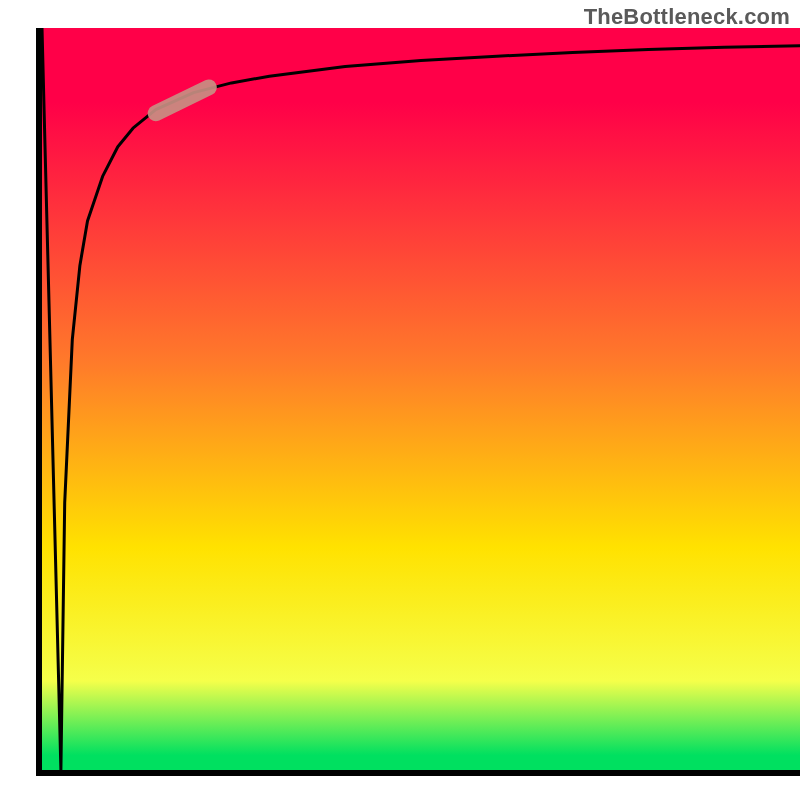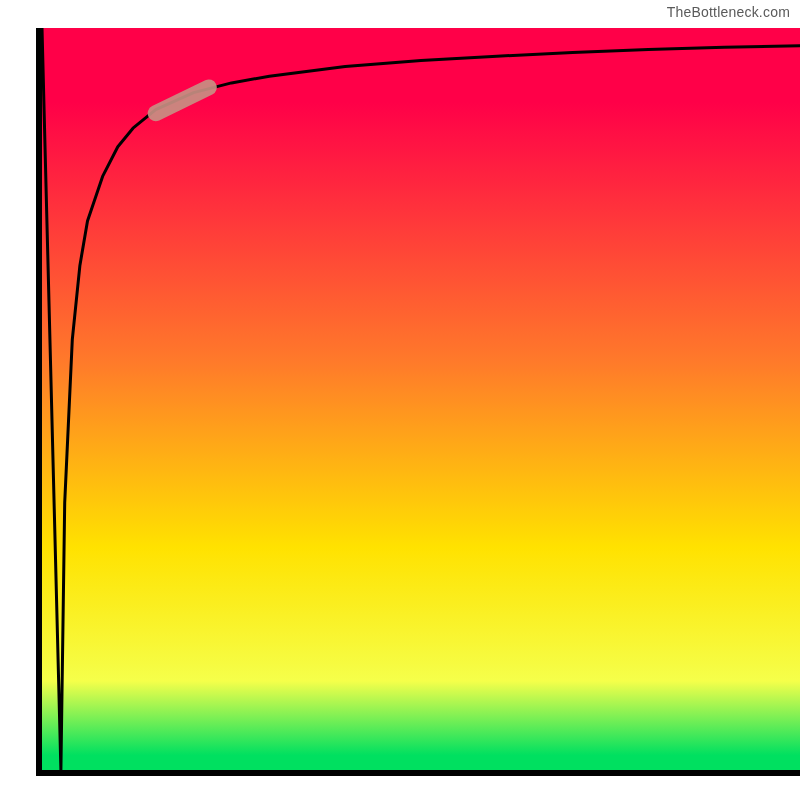--- a/index.html
+++ b/index.html
@@ -7,23 +7,24 @@
   .canvas {
     position: relative;
     width: 800px;
     height: 800px;
   }
   .watermark {
     position: absolute;
     top: 4px;
     right: 10px;
     font-family: Arial, Helvetica, sans-serif;
-    font-size: 14px;
+    font-size: 22px;
     color: #5a5a5a;
     letter-spacing: 0.2px;
+    font-weight: bold;
   }
   .chart-area {
     position: absolute;
     overflow: hidden;
   }
   .gradient-fill {
     position: absolute;
     inset: 0;
   }
   .axis {

